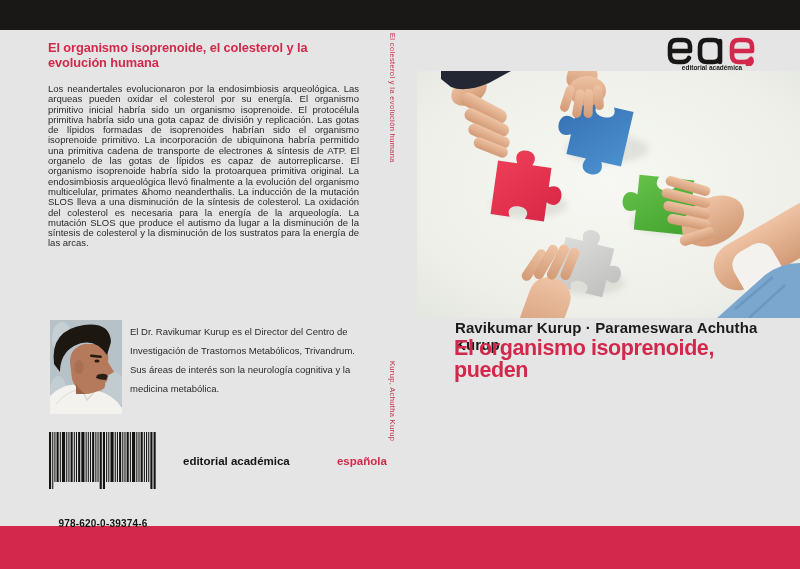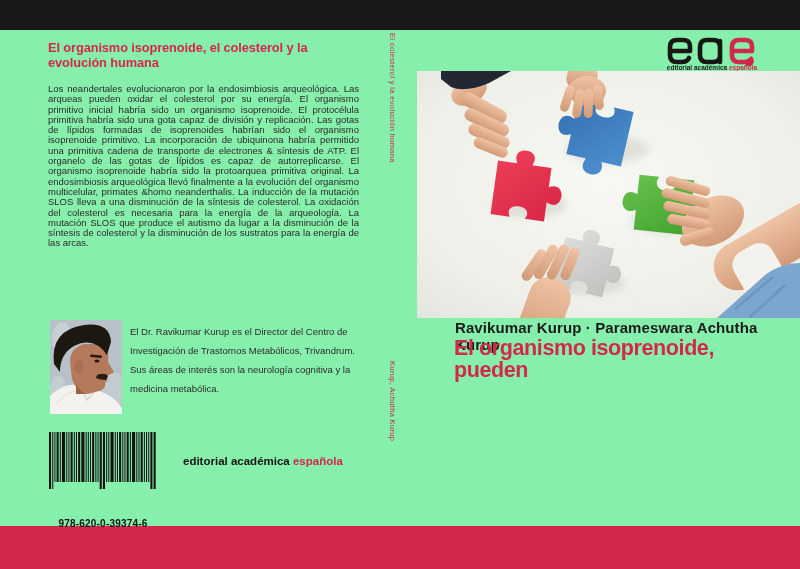--- a/index.html
+++ b/index.html
@@ -1,33 +1,33 @@
 <!DOCTYPE html>
 <html><head>
 <meta charset="utf-8">
 <style>
   html,body{margin:0;padding:0;background:#888;}
-  .cover{position:relative;width:800px;height:569px;background:#86efac;overflow:hidden;
+  .cover{position:relative;width:800px;height:569px;background:#e5e5e5;overflow:hidden;
          font-family:"Liberation Sans",sans-serif;}
   
   .topbar{position:absolute;left:0;top:0;width:800px;height:30px;background:#191817;}
   .band{position:absolute;left:0;top:526px;width:800px;height:43px;background:#d3274c;}
   
   .back-title{position:absolute;left:48px;top:40px;width:302px;font-size:12.8px;font-weight:bold;
               line-height:15.2px;color:#d3274c;letter-spacing:-0.1px;}
   .back-body{position:absolute;left:48px;top:84px;width:311px;font-size:9.5px;line-height:10.3px;
              color:#2d2a29;text-align:justify;}
   .portrait{position:absolute;left:50px;top:320px;width:72px;height:94px;}
   .bio{position:absolute;left:130px;top:322px;width:228px;font-size:9.5px;line-height:19px;color:#2d2a29;}
   .barcode{position:absolute;left:48px;top:432px;width:110px;height:58px;}
   .barcode rect{fill:#131211;}
   .isbn{position:absolute;left:42px;top:518px;width:122px;text-align:center;font-size:10px;
         font-weight:bold;color:#141312;letter-spacing:0.2px;}
   .imprint{position:absolute;left:183px;top:455px;font-size:11.5px;font-weight:bold;color:#161514;}
-  .accent-text{color:#d3274c;}
+  .accent-text{color:#d3274c;margin-left:44px;}
   
   .spine-title{position:absolute;left:388px;top:33px;writing-mode:vertical-rl;font-size:7.5px;
                letter-spacing:0.35px;color:#c62f50;}
   .spine-authors{position:absolute;left:388px;top:361px;writing-mode:vertical-rl;font-size:7.5px;
                  letter-spacing:0.35px;color:#c62f50;}
   
   .logo{position:absolute;left:666px;top:36px;width:92px;height:30px;}
   .logo-tagline{position:absolute;left:645px;top:64px;width:134px;text-align:center;font-size:6.5px;
                 font-weight:bold;color:#1a1918;}
   .photo{position:absolute;left:417px;top:71px;width:383px;height:247px;}

